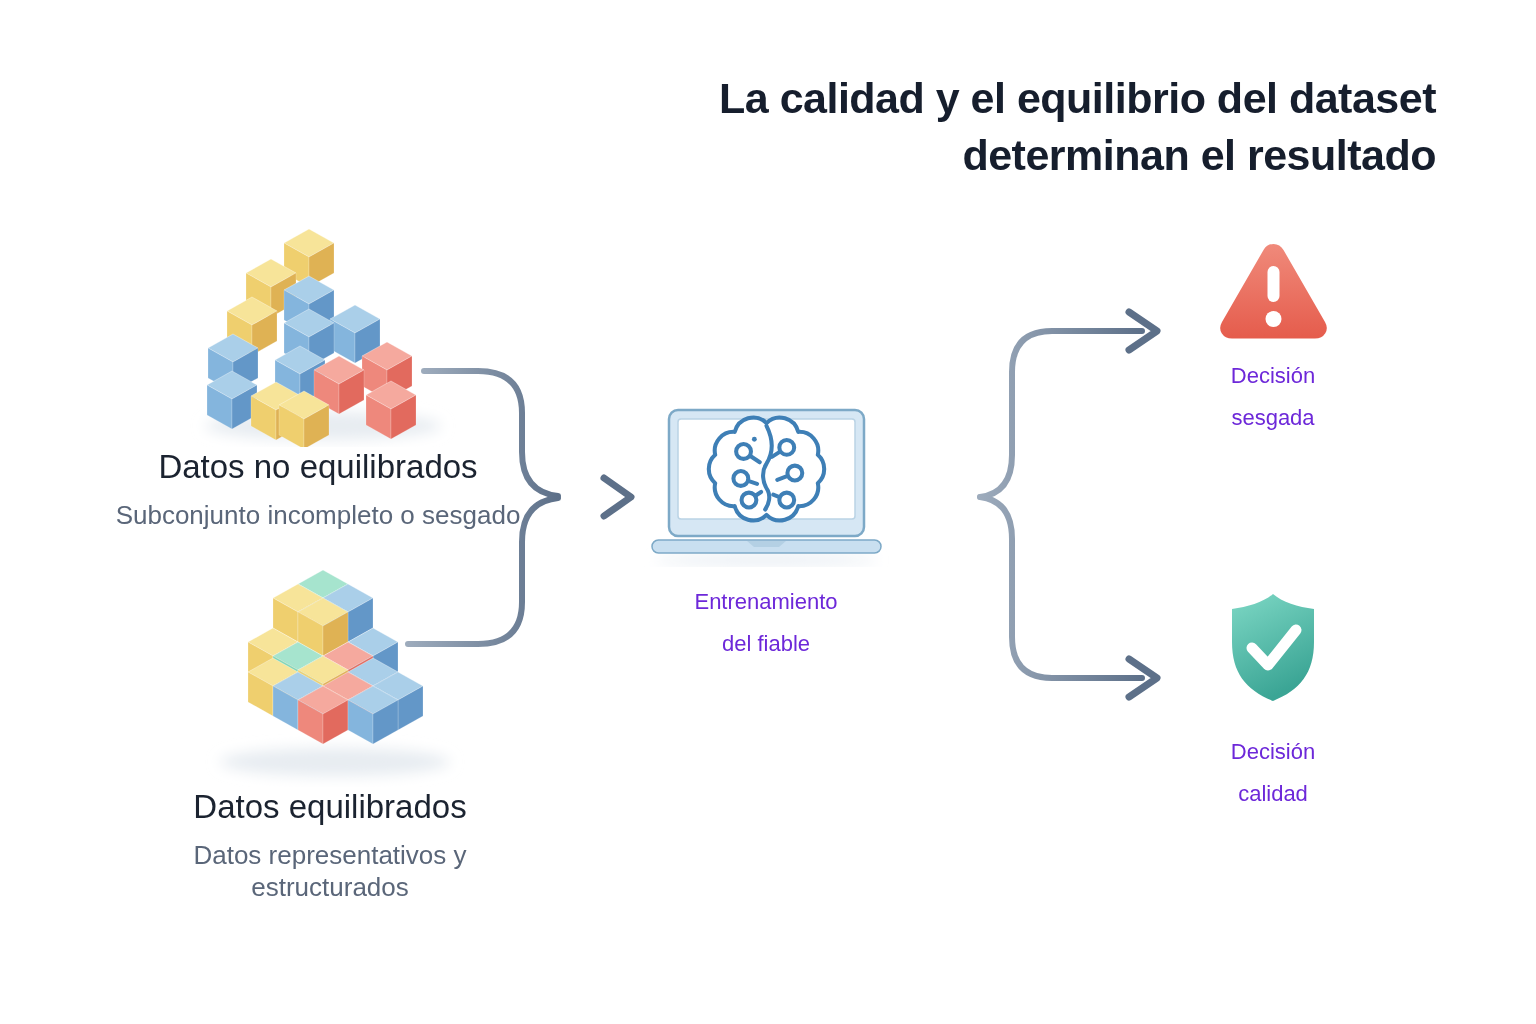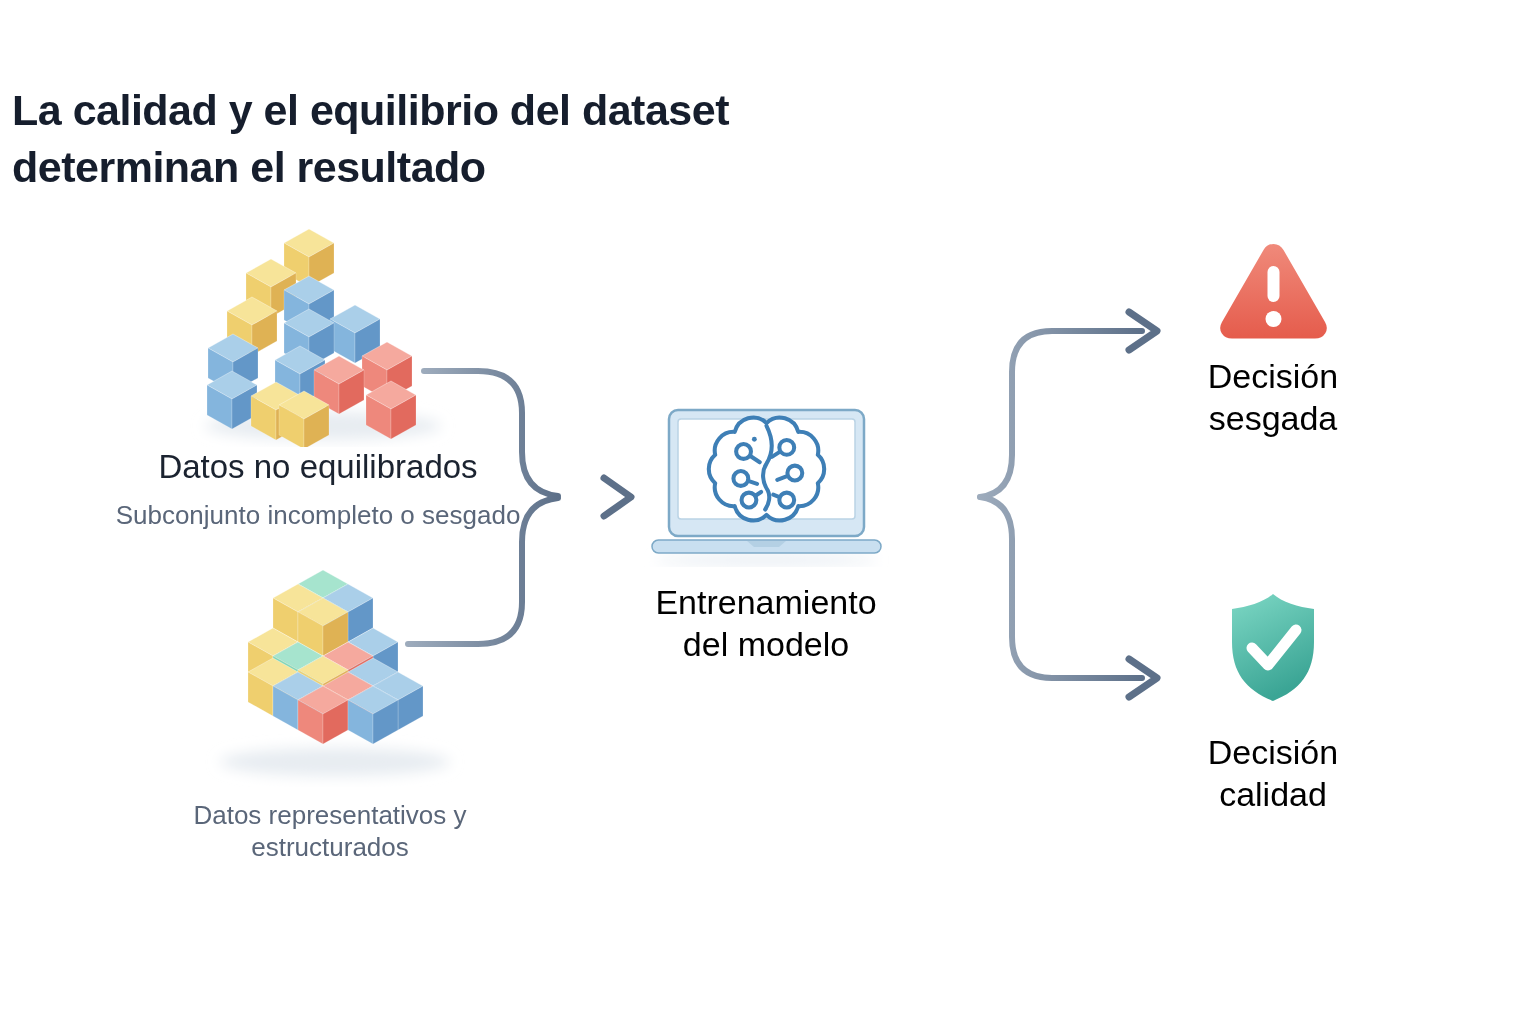--- a/index.html
+++ b/index.html
@@ -4,27 +4,27 @@
 <style>
   html,body{margin:0;padding:0;background:#ffffff;}
   .canvas{
     position:relative;width:1536px;height:1024px;overflow:hidden;
     background:#ffffff;
     font-family:"Liberation Sans", sans-serif;
     color:#1b2330;
   }
   .title{
     position:absolute;left:0;top:70px;width:1436px;
-    text-align:left;font-size:43px;line-height:57px;font-weight:600;
-    color:#161e2d;letter-spacing:-0.5px;margin:12px;
+    text-align:right;font-size:43px;line-height:57px;font-weight:600;
+    color:#161e2d;letter-spacing:-0.5px;margin:0;
   }
   .node{position:absolute;text-align:center;}
   .node .label{font-size:33px;font-weight:500;color:#1b2330;line-height:40px;}
   .node .sublabel{font-size:26px;font-weight:400;color:#5a6679;line-height:32px;margin-top:12px;}
-  .node .biglabel{font-size:34px;font-weight:500;color:#000000;line-height:42px;}
+  .node .biglabel{font-size:22px;font-weight:500;color:#6d28d9;line-height:42px;}
   #input-unbalanced{left:108px;top:212px;width:420px;}
   #input-balanced{left:120px;top:552px;width:420px;}
   #process-node{left:616px;top:402px;width:300px;}
   #process-node .biglabel{margin-top:14px;}
   #outcome-biased{left:1123px;top:238px;width:300px;}
   #outcome-biased .biglabel{margin-top:12px;}
   #outcome-reliable{left:1123px;top:590px;width:300px;}
   #outcome-reliable .biglabel{margin-top:26px;}
   .flow{position:absolute;left:0;top:0;pointer-events:none;}
   svg{display:block;margin:0 auto;}
@@ -165,20 +165,21 @@
           <polygon points="198 134,223 148,223 178,198 164" fill="#84b5dd" stroke="#ffffff" stroke-opacity="0.2"></polygon>
           <polygon points="248 134,223 148,223 178,248 164" fill="#6397c8" stroke="#ffffff" stroke-opacity="0.2"></polygon>
           <polygon points="148 134,173 148,148 162,123 148" fill="#f5a99e" stroke="#ffffff" stroke-opacity="0.35"></polygon>
           <polygon points="123 148,148 162,148 192,123 178" fill="#ee887c" stroke="#ffffff" stroke-opacity="0.2"></polygon>
           <polygon points="173 148,148 162,148 192,173 178" fill="#e26a5e" stroke="#ffffff" stroke-opacity="0.2"></polygon>
           <polygon points="198 134,223 148,198 162,173 148" fill="#aacfe9" stroke="#ffffff" stroke-opacity="0.35"></polygon>
           <polygon points="173 148,198 162,198 192,173 178" fill="#84b5dd" stroke="#ffffff" stroke-opacity="0.2"></polygon>
           <polygon points="223 148,198 162,198 192,223 178" fill="#6397c8" stroke="#ffffff" stroke-opacity="0.2"></polygon>
         </g>
     </svg>
+    <div class="label">Datos equilibrados</div>
     <div class="sublabel">Datos representativos y estructurados</div>
   </div>
 
   <div class="node" id="process-node">
     <svg width="245" height="165" viewBox="0 0 245 165">
       <ellipse cx="122" cy="158" rx="112" ry="6" fill="#eaeff4" filter="url(#soft1)"></ellipse>
       <rect x="25" y="8" width="195" height="126" rx="9" fill="#d6e7f4" stroke="#7da9c7" stroke-width="2.5"></rect>
       <rect x="34" y="17" width="177" height="100" rx="3" fill="#ffffff" stroke="#bad3e5" stroke-width="1.5"></rect>
       <rect x="8" y="138" width="229" height="13" rx="6.5" fill="#c9dff0" stroke="#7da9c7" stroke-width="1.5"></rect>
       <path d="M 103 139 L 110 145 H 135 L 142 139 Z" fill="#b4d0e4"></path>
@@ -190,21 +191,21 @@
         <circle cx="-19" cy="7" r="5.5" fill="#ffffff"></circle>
         <circle cx="-13" cy="23" r="5.5" fill="#ffffff"></circle>
         <circle cx="15" cy="-16" r="5.5" fill="#ffffff"></circle>
         <circle cx="21" cy="3" r="5.5" fill="#ffffff"></circle>
         <circle cx="15" cy="23" r="5.5" fill="#ffffff"></circle>
         <circle cx="-9" cy="-22" r="1.8" fill="#3e7fb6" stroke="none"></circle>
       </g>
     </svg>
     <div class="biglabel">
       <span>Entrenamiento</span><br>
-      <span>del modelo</span>
+      <span>del fiable</span>
     </div>
   </div>
 
   <div class="node" id="outcome-biased">
     <svg width="115" height="105" viewBox="0 0 115 105">
       <defs>
         <linearGradient id="wg" x1="0" y1="0" x2="0" y2="1">
           <stop offset="0" stop-color="#f08a7b"></stop>
             <stop offset="1" stop-color="#e55c4c"></stop>
         </linearGradient>

